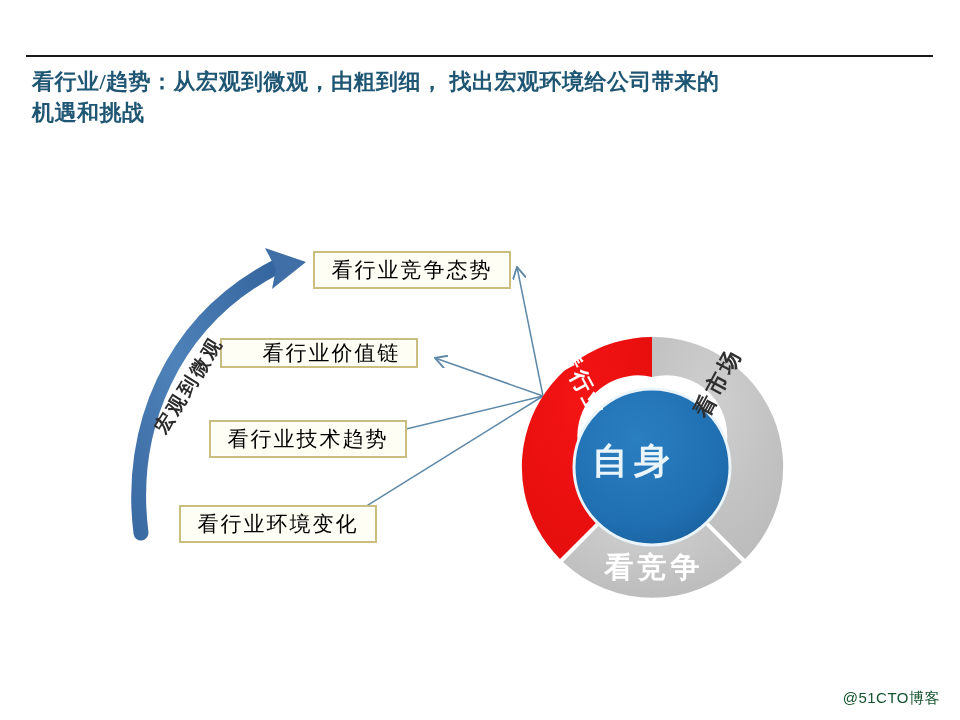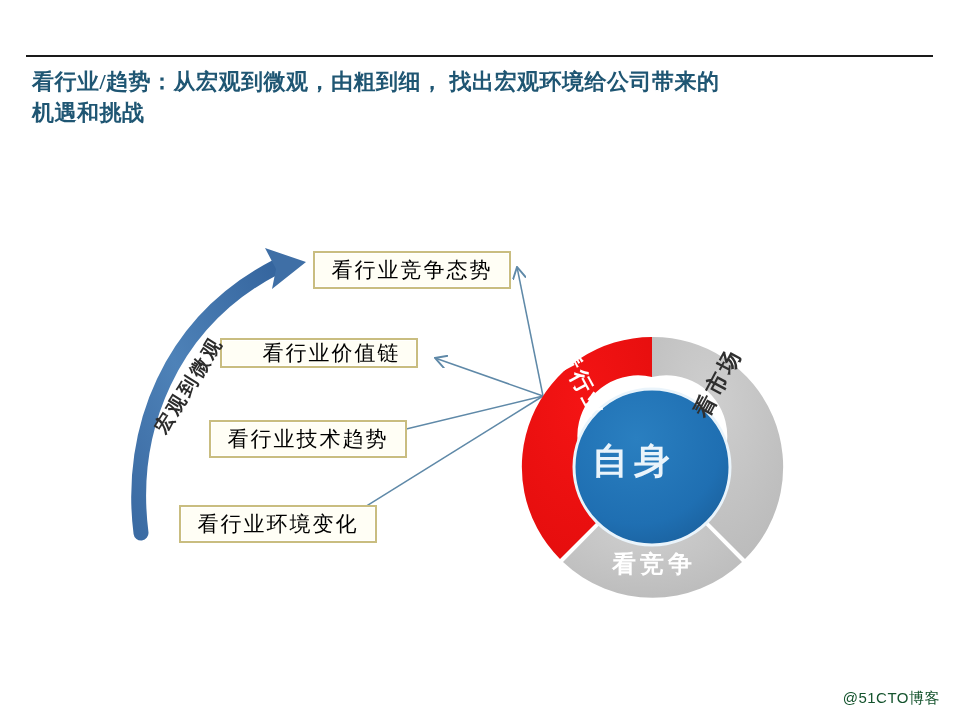--- a/index.html
+++ b/index.html
@@ -107,21 +107,21 @@
     font-size: 22px;
     letter-spacing: 3px;
     transform: rotate(-62deg);
     transform-origin: center center;
     text-align: center;
   }
   #label-competitor {
     left: 594px; top: 548px;
     width: 120px;
     color: #ffffff;
-    font-size: 24px;
+    font-size: 29px;
     letter-spacing: 4px;
     text-align: center;
   }
   #label-self {
     left: 592px; top: 437px;
     width: 124px;
     color: #eaf4fb;
     font-size: 36px;
     letter-spacing: 6px;
     text-align: left;

